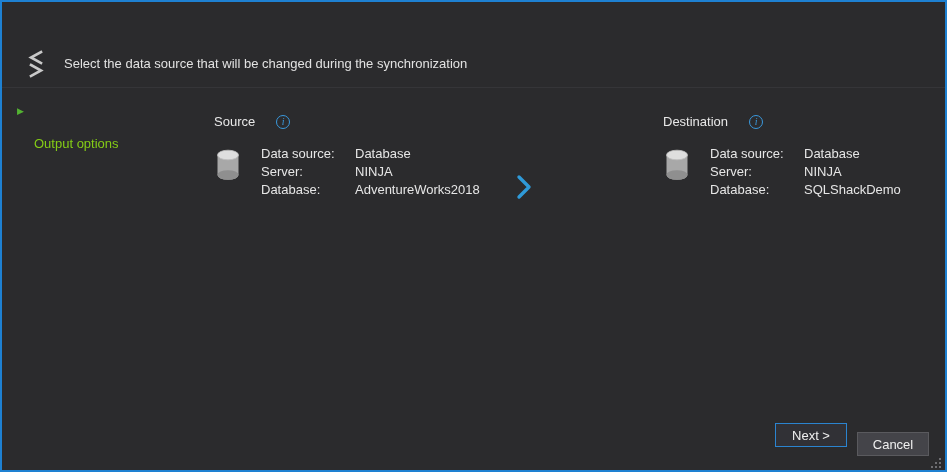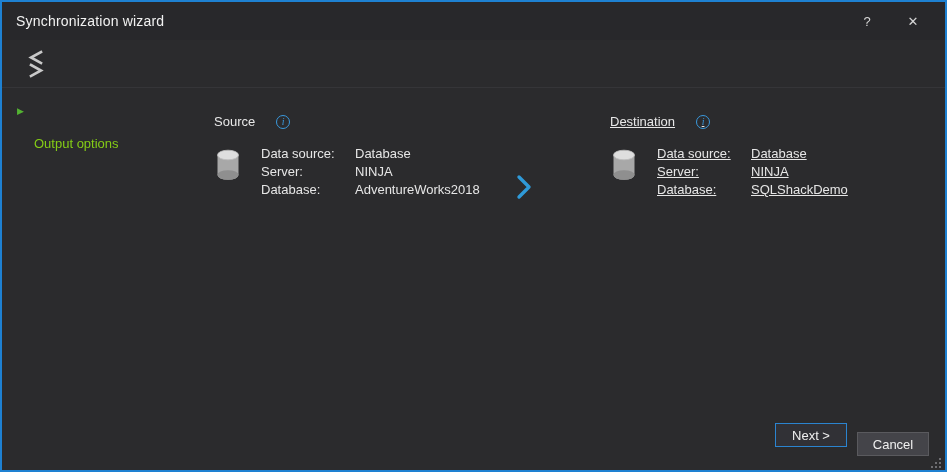--- a/index.html
+++ b/index.html
@@ -83,21 +83,21 @@
     top: 50%;
     transform: translateY(-50%);
     font-size: 9px;
     color: #53b332;
     line-height: 1;
   }
 
   
   .panel { position: absolute; top: 112px; }
   .panel.source { left: 212px; }
-  .panel.destination { left: 608px; text-decoration: underline; }
+  .panel.destination { left: 661px; }
 
   .panel-title-row {
     display: flex;
     align-items: center;
     gap: 21px;
     font-size: 13px;
     color: #e8e8e8;
     margin-bottom: 18px;
   }
   .info-badge {
@@ -165,35 +165,29 @@
     bottom: 3px;
     width: 12px;
     height: 12px;
   }
 </style>
 </head>
 <body>
 
 <div class="window">
 
-  <div class="titlebar">
-    <span class="title">Synchronization wizard</span>
-    <span class="tb-controls">
-      <span class="tb-btn">?</span>
-      <span class="tb-btn">✕</span>
-    </span>
-  </div>
 
   <div class="header">
     <span class="sync-icon">
       <svg width="20" height="30" viewBox="0 0 20 30">
         <path d="M15 3 L5 8.5 L15 14" fill="none" stroke="#c9c9c9" stroke-width="2.6" stroke-linecap="square"></path>
         <path d="M5 16 L15 21.5 L5 27" fill="none" stroke="#c9c9c9" stroke-width="2.6" stroke-linecap="square"></path>
       </svg>
     </span>
+    <span class="instruction">Select the data source that will be changed during the synchronization</span>
   </div>
 
   <div class="sidebar">
     <div class="step active">
       <span class="step-arrow">▶</span>
     </div>
     <div class="step">
       <span class="step-label">Output options</span>
     </div>
   </div>

